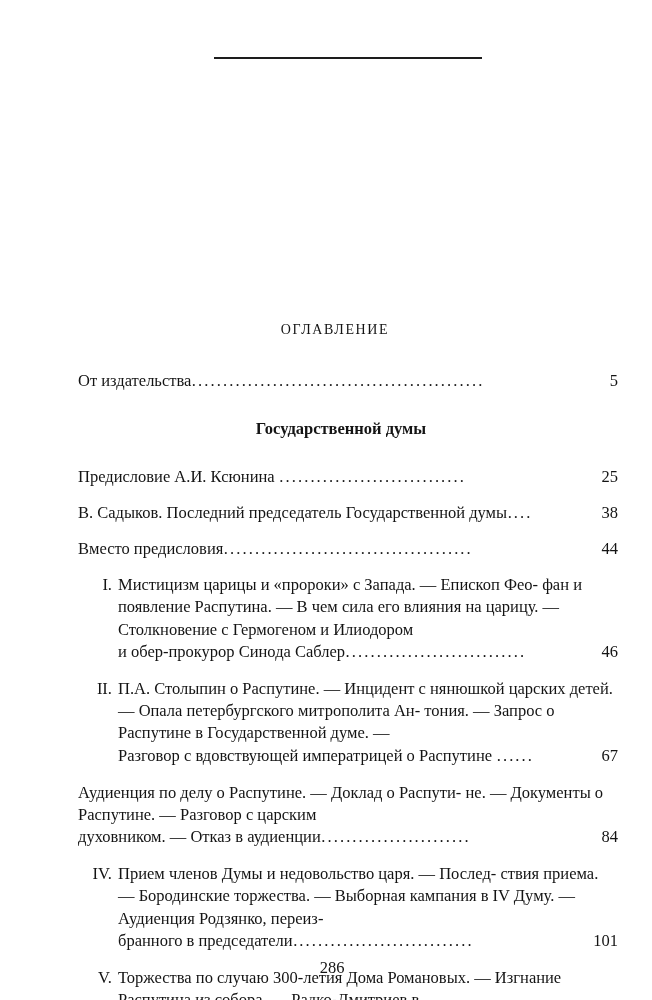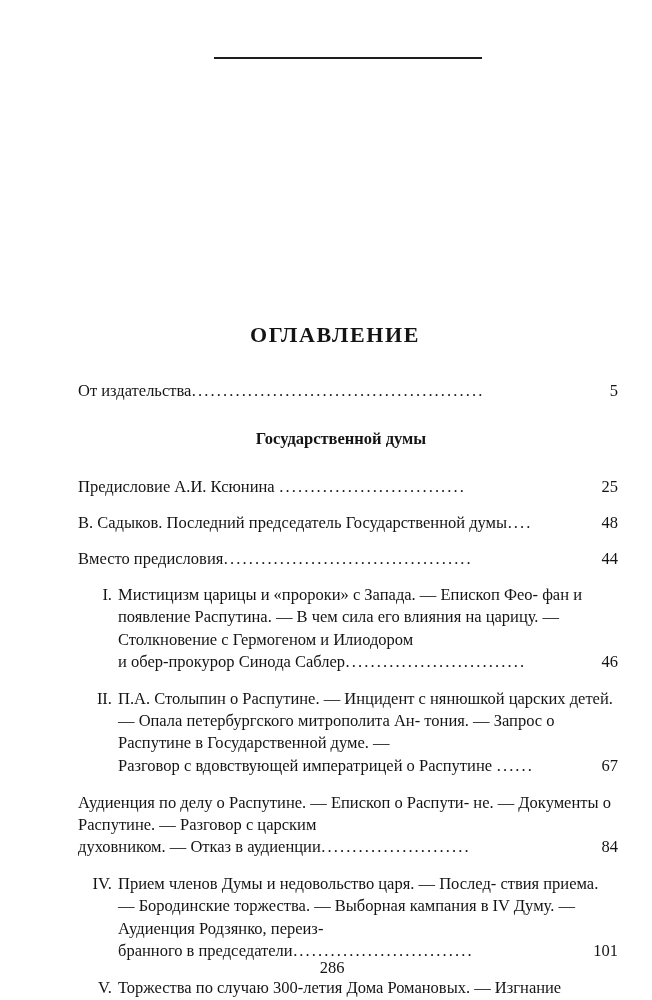--- a/index.html
+++ b/index.html
@@ -34,22 +34,22 @@
   
   .content {
     position: absolute;
     left: 78px;
     top: 322px;
     width: 540px;
   }
 
   .toc-title {
     text-align: center;
-    font-weight: bold;
-    font-size: 22px;
+    font-weight: normal;
+    font-size: 14px;
     letter-spacing: 1.6px;
     margin: 0 0 32px 0;
     padding-right: 26px;
   }
 
   
   .entry {
     display: flex;
     align-items: baseline;
     font-size: 16.5px;
@@ -165,21 +165,21 @@
     <div class="entry">
       <span class="etext">Предисловие А.И. Ксюнина </span>
       <span class="leader">..............................</span>
       <span class="pnum">25</span>
     </div>
 
     <div class="entry">
       <span class="etext ital">В. Садыков.</span>
       <span class="etext"> Последний председатель Государственной думы</span>
       <span class="leader">....</span>
-      <span class="pnum">48</span>
+      <span class="pnum">38</span>
     </div>
 
     <div class="entry">
       <span class="etext">Вместо предисловия</span>
       <span class="leader">........................................</span>
       <span class="pnum">44</span>
     </div>
 
     <div class="chapter">
       <span class="roman">I.</span>
@@ -204,21 +204,21 @@
         <span class="lastline">
           <span class="ltext">Разговор с вдовствующей императрицей о Распутине </span>
           <span class="leader">......</span>
           <span class="pnum">67</span>
         </span>
       </span>
     </div>
 
     <div class="chapter">
       <span class="body">
-        <span class="justline">Аудиенция по делу о Распутине. — Епископ о Распути-</span>
+        <span class="justline">Аудиенция по делу о Распутине. — Доклад о Распути-</span>
         <span class="justline">не. — Документы о Распутине. — Разговор с царским</span>
         <span class="lastline">
           <span class="ltext">духовником. — Отказ в аудиенции</span>
           <span class="leader">........................</span>
           <span class="pnum">84</span>
         </span>
       </span>
     </div>
 
     <div class="chapter">

